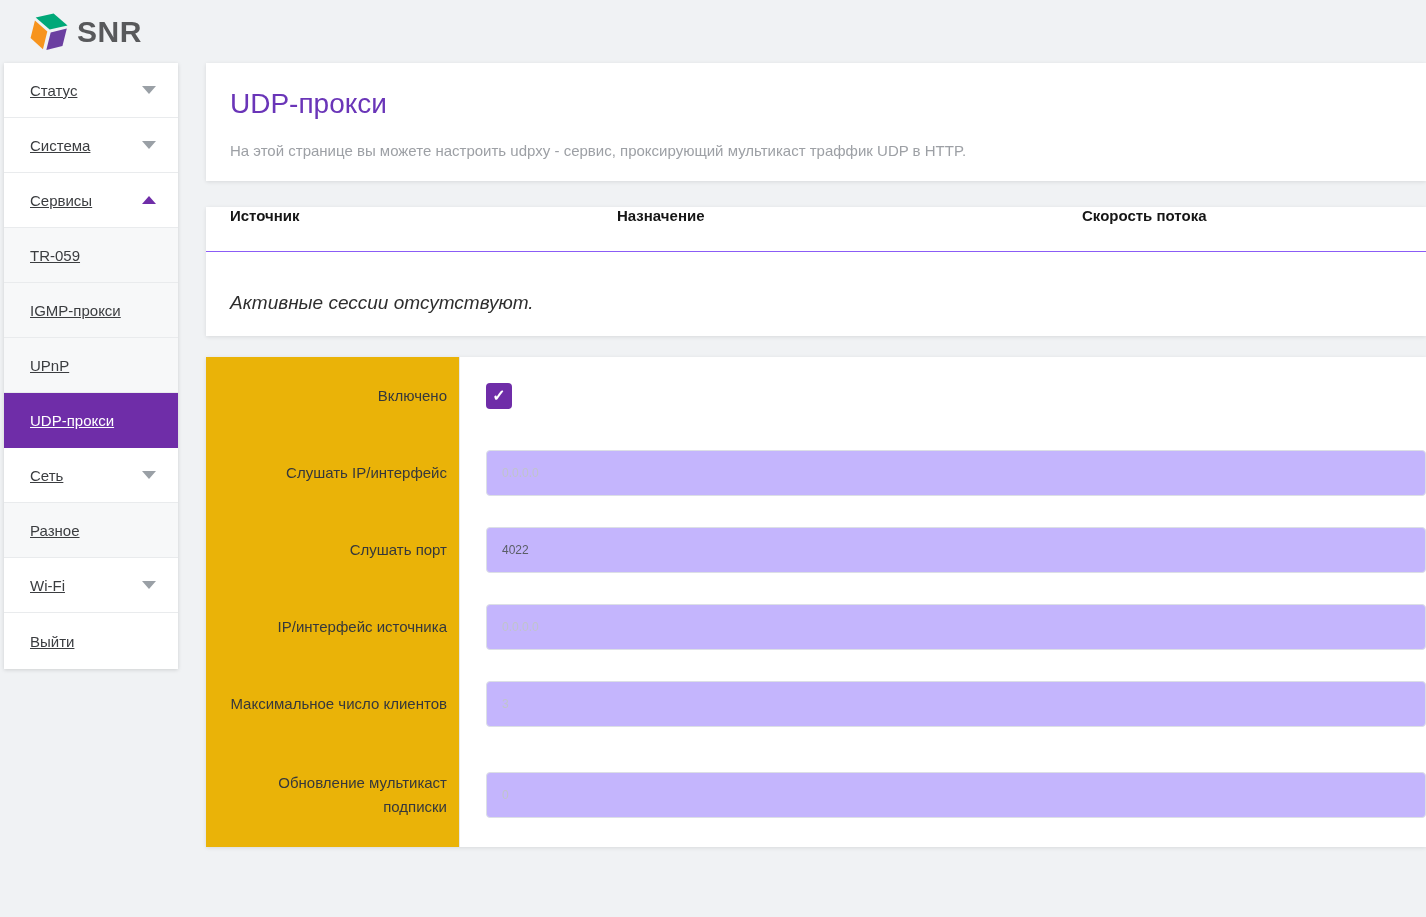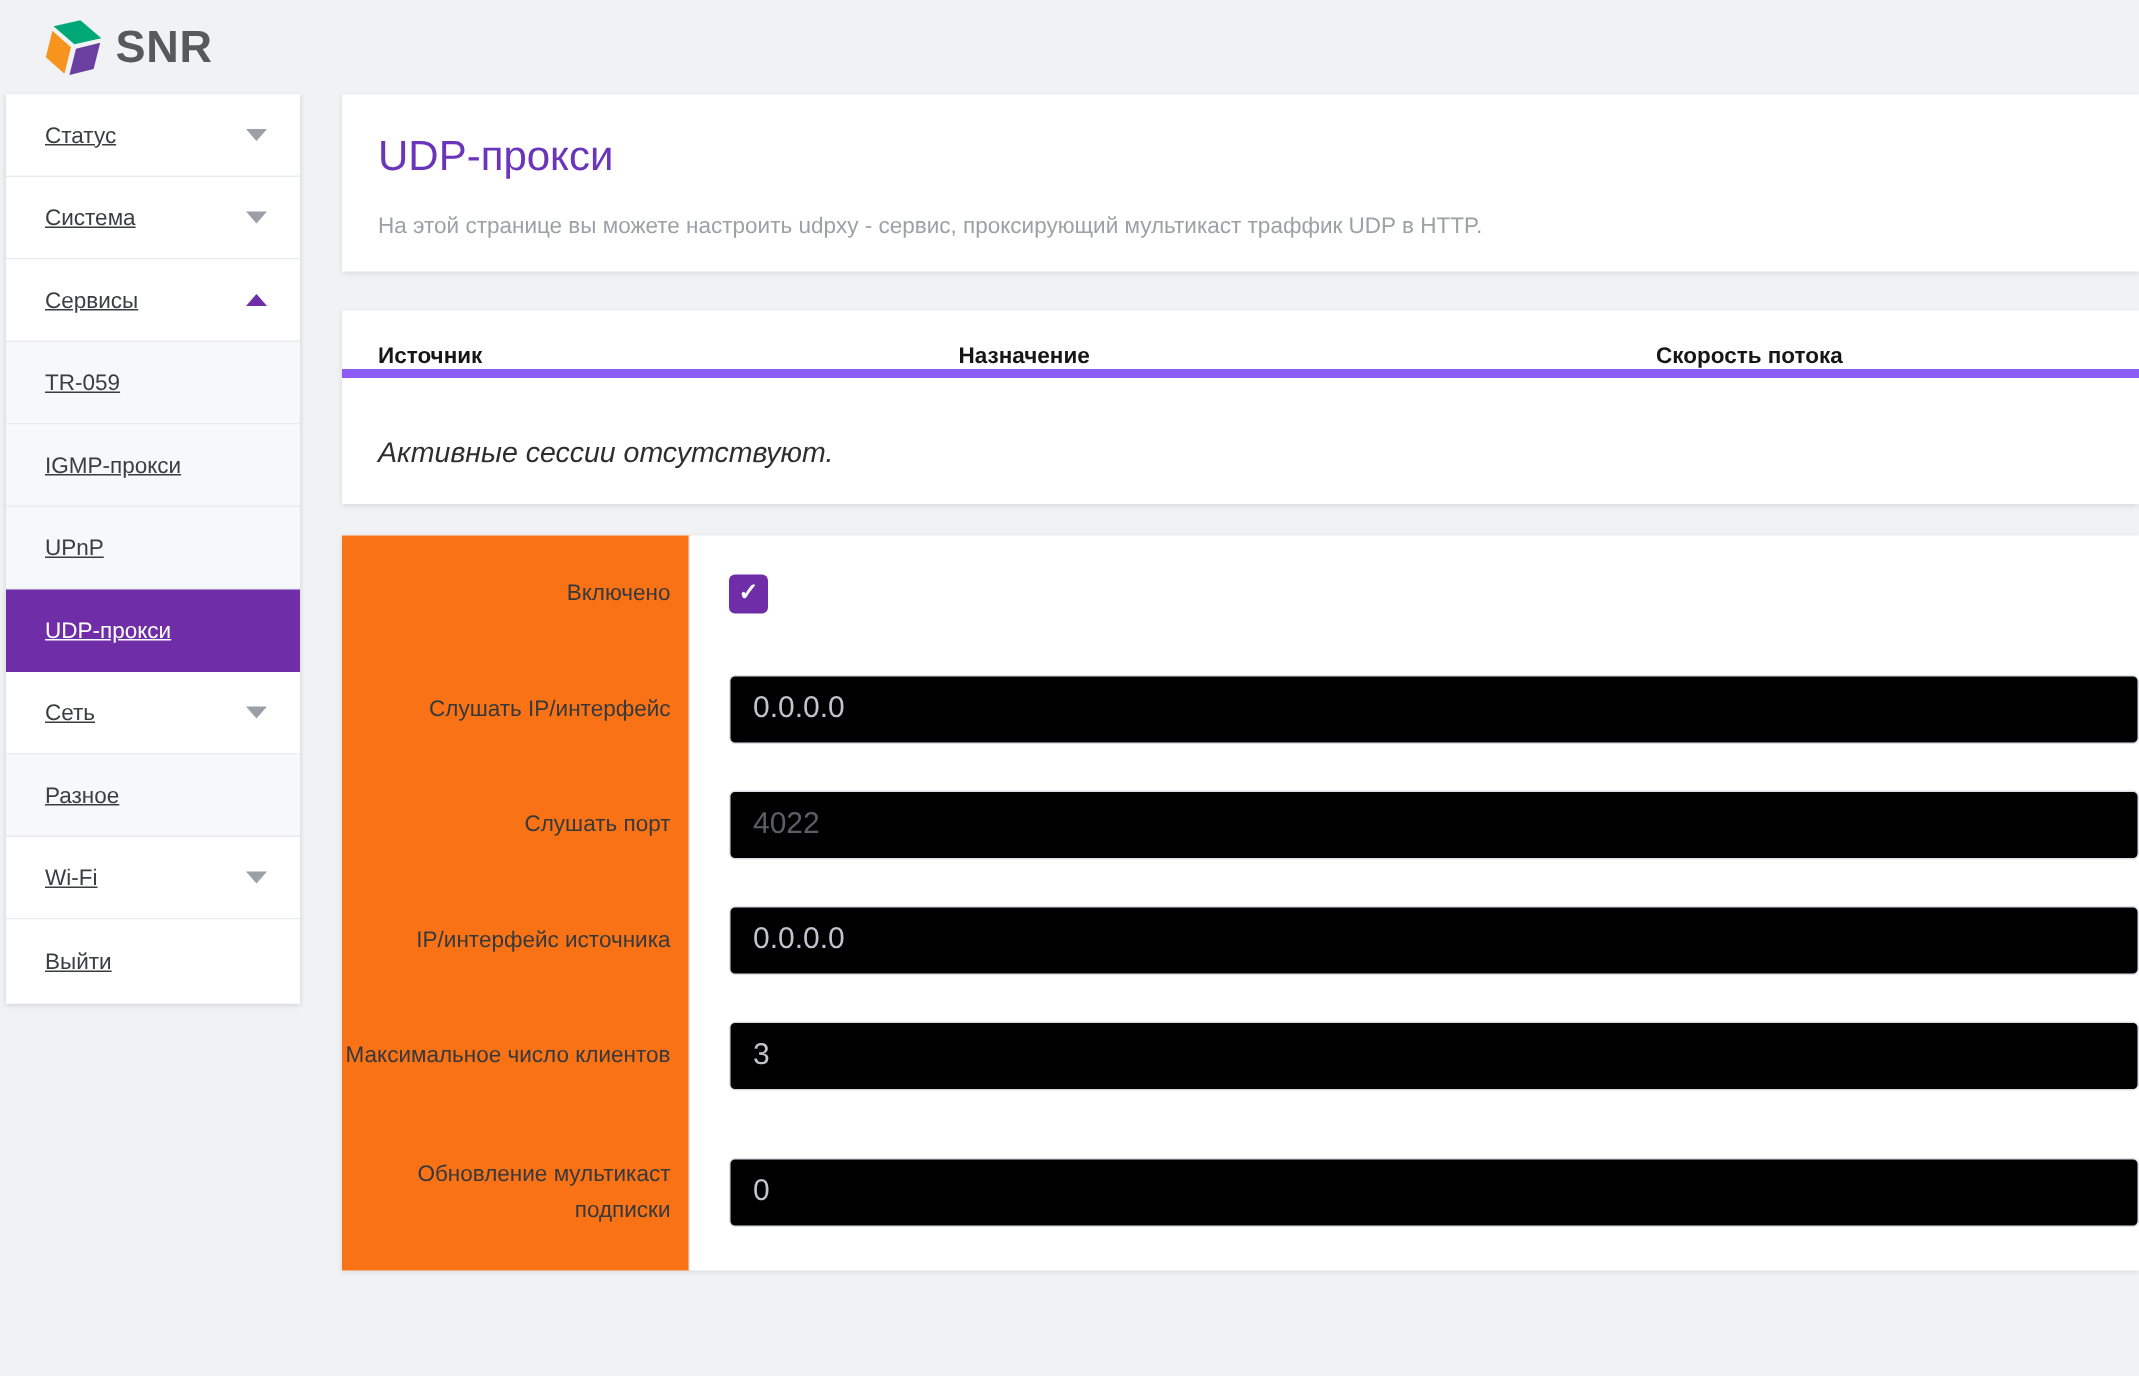--- a/index.html
+++ b/index.html
@@ -39,40 +39,40 @@
   .title-card { height:118px; padding:25px 24px 0; margin-bottom:26px; }
   .page-title { font-size:28px; color:#6a35b8; font-weight:400; }
   .page-subtitle { font-size:15px; color:#9da0a5; margin-top:22px; }
   
   .sessions-card { margin-bottom:21px; }
   .sessions-header {
     height:69px; padding:0 24px; display:flex; align-items:center;
     font-size:15px; color:#636363; border-bottom:1px solid #ebeef5;
   }
   .table-head {
-    height:45px; padding:0 24px; display:flex; align-items:flex-end;
-    border-bottom:6px solid #8b5cf6; font-size:15px; font-weight:bold; color:#161616;
+    height:45px; padding:0 24px; display:flex; align-items:flex-start;
+    border-bottom:1px solid #8b5cf6; font-size:15px; font-weight:bold; color:#161616;
   }
   .th-c1 { width:387px; } .th-c2 { width:465px; } .th-c3 { flex:1; }
   .empty-row { padding:40px 24px 22px; font-size:19px; font-style:italic; color:#2e2e2e; }
   
   .form-card { display:flex; }
-  .label-col { width:232px; background:#f97316; border-right:1px solid #e7e9eb; }
+  .label-col { width:254px; background:#eab308; border-right:1px solid #e7e9eb; }
   .lrow {
     height:77px; display:flex; align-items:center; justify-content:flex-end;
     padding-right:12px; font-size:15px; color:#36383b; text-align:right; line-height:24px;
   }
   .lrow.tall { height:105px; }
   .lrow .narrow { display:inline-block; max-width:175px; }
   .input-col { flex:1; padding-left:26px; }
   .irow { height:77px; display:flex; align-items:center; }
   .irow.tall { height:105px; flex-direction:column; align-items:flex-start; justify-content:center; gap:9px; }
   .txt-input {
     width:940px; height:46px; border:1px solid #dcdfe6; border-radius:4px;
-    padding:0 15px; font-size:20px; color:#5a5e66; outline:none; background:#000000;
+    padding:0 15px; font-size:12px; color:#5a5e66; outline:none; background:#c4b5fd;
     font-family:"Liberation Sans", sans-serif;
   }
   .txt-input::placeholder { color:#c0c4cc; opacity:1; }
   .checkbox {
     width:26px; height:26px; border-radius:4px; background:#6f2da8;
     color:#ffffff; font-size:16px; font-weight:bold; line-height:26px;
     text-align:center; cursor:pointer;
   }
   .help-text { font-size:15px; color:#9b9da1; }
 </style>

